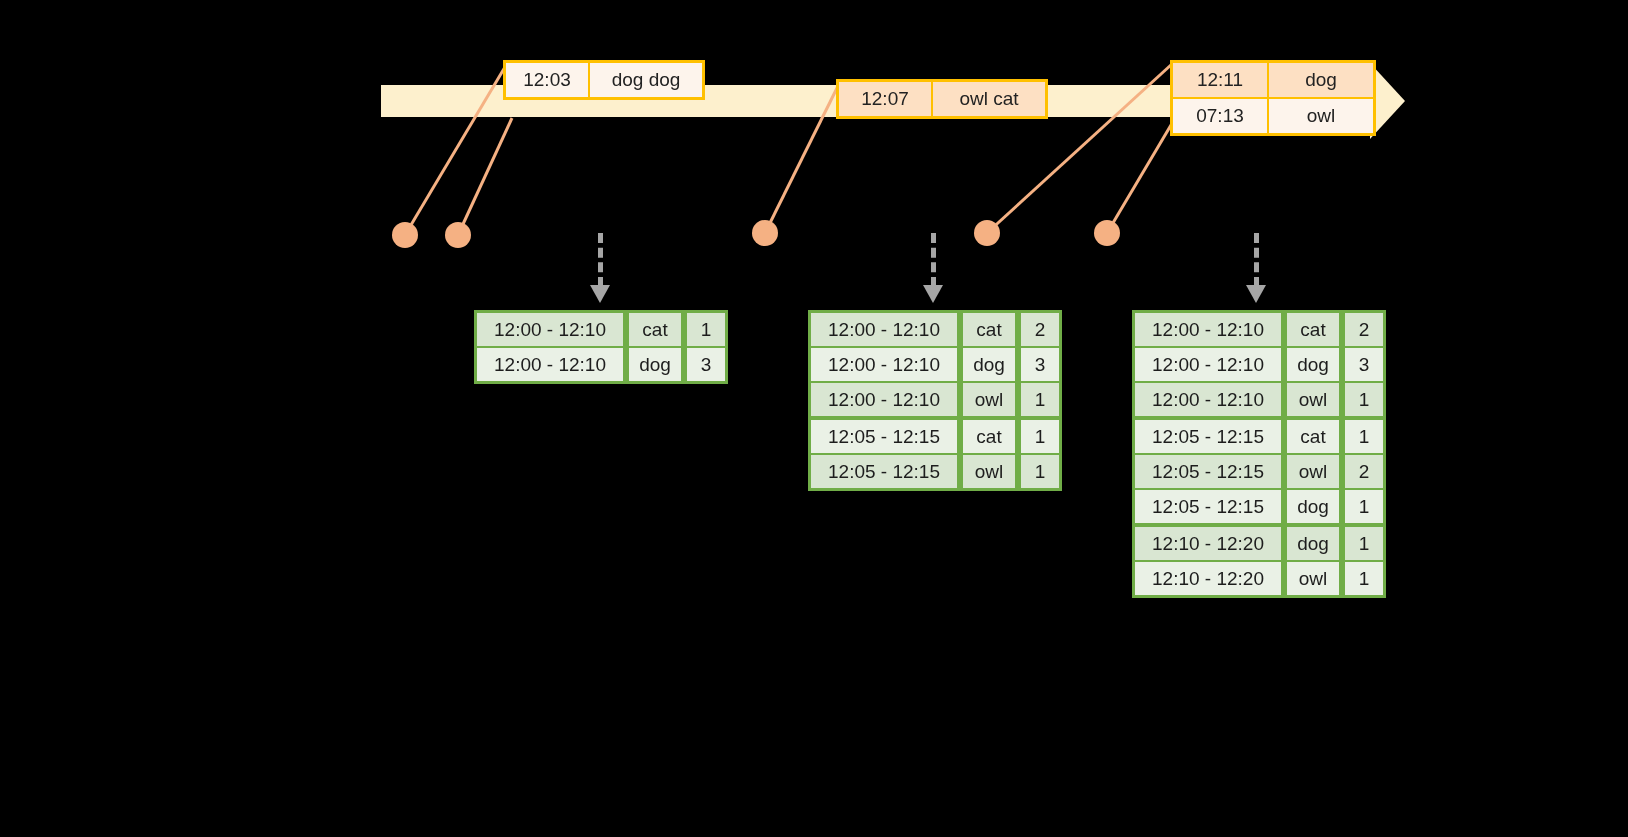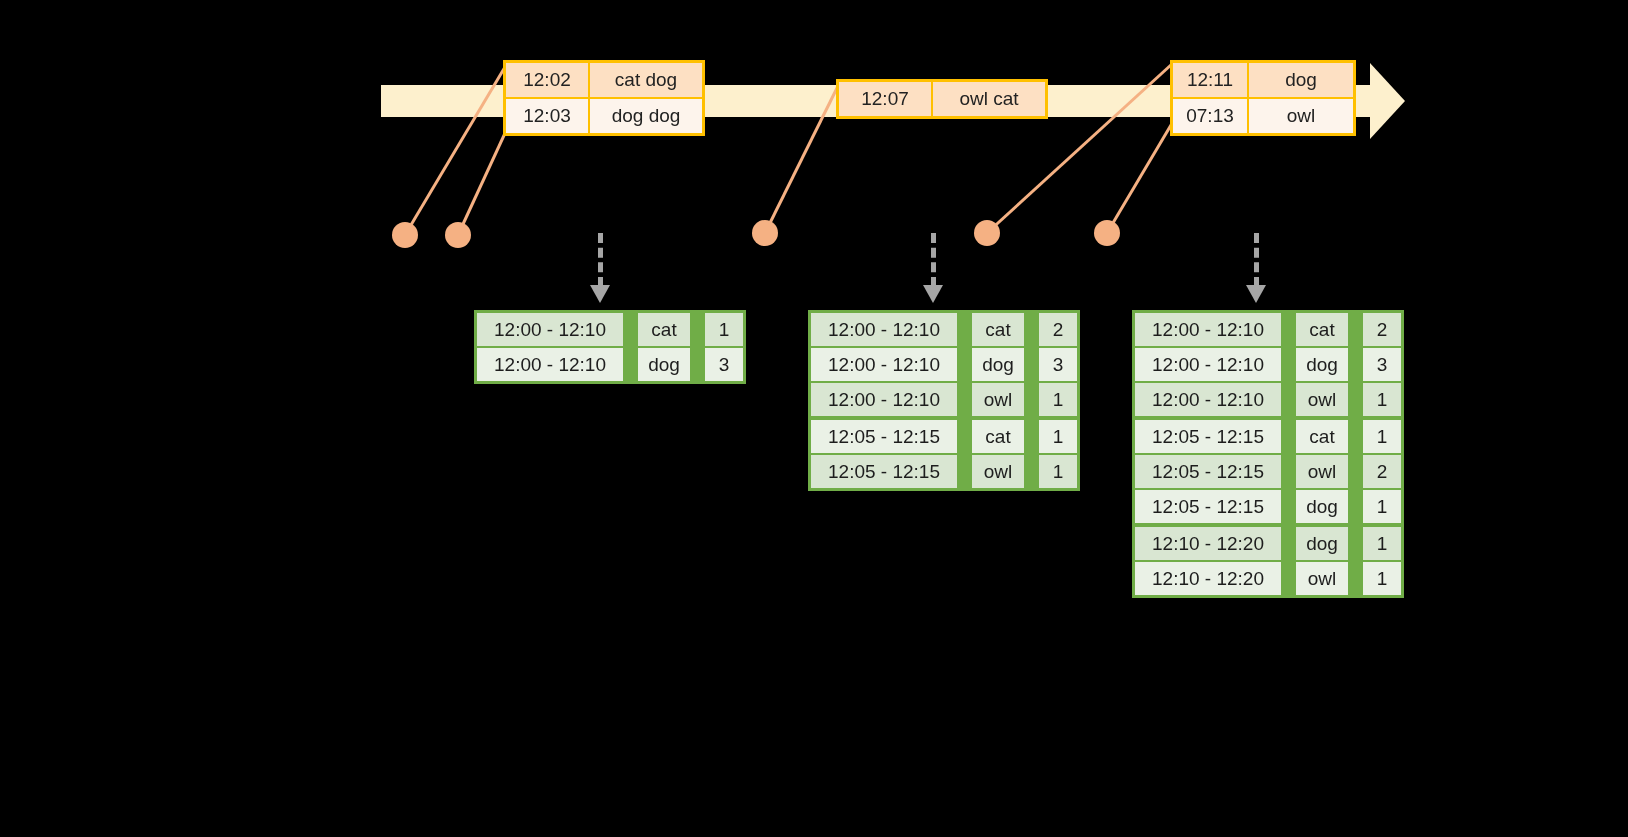--- a/index.html
+++ b/index.html
@@ -64,21 +64,21 @@
   .evt-row.shade-a .evt-cell { background: #fde0c3; }
   .evt-row.shade-b .evt-cell { background: #fdf4ec; }
   .evt-time { width: 82px; }
   .evt-words { width: 112px; }
 
   #evt0 { left: 503px; top: 60px; }
   #evt1 { left: 836px; top: 79px; }
   #evt2 { left: 1170px; top: 60px; }
   #evt1 .evt-time { width: 92px; }
   #evt1 .evt-words { width: 112px; }
-  #evt2 .evt-time { width: 74px; }
+  #evt2 .evt-time { width: 94px; }
   #evt2 .evt-words { width: 104px; }
 
   
   .connector-layer {
     position: absolute;
     left: 0; top: 0;
     width: 1628px;
     height: 837px;
     pointer-events: none;
   }
@@ -115,21 +115,21 @@
     position: absolute;
     border: 3px solid #70ad47;
     background: #70ad47;
     display: flex;
     flex-direction: column;
     gap: 2px;
     box-sizing: border-box;
   }
   .grow {
     display: flex;
-    gap: 15px;
+    gap: 6px;
   }
   .gcell {
     font-size: 19px;
     color: #1d1d1d;
     height: 33px;
     display: flex;
     align-items: center;
     justify-content: center;
     box-sizing: border-box;
   }
@@ -156,24 +156,20 @@
 
   <svg class="connector-layer" width="1628" height="837" viewBox="0 0 1628 837">
     <line x1="405" y1="235" x2="508" y2="62" stroke="#f5b183" stroke-width="3"></line>
     <line x1="458" y1="235" x2="512" y2="118" stroke="#f5b183" stroke-width="3"></line>
     <line x1="765" y1="233" x2="840" y2="82" stroke="#f5b183" stroke-width="3"></line>
     <line x1="987" y1="233" x2="1172" y2="64" stroke="#f5b183" stroke-width="3"></line>
     <line x1="1107" y1="233" x2="1174" y2="120" stroke="#f5b183" stroke-width="3"></line>
   </svg>
 
   <div class="evt-group" id="evt0">
-    <div class="evt-row shade-a">
-      <div class="evt-cell evt-time">12:02</div>
-      <div class="evt-cell evt-words">cat dog</div>
-    </div>
     <div class="evt-row shade-b">
       <div class="evt-cell evt-time">12:03</div>
       <div class="evt-cell evt-words">dog dog</div>
     </div>
   </div>
 
   <div class="evt-group" id="evt1">
     <div class="evt-row shade-a">
       <div class="evt-cell evt-time">12:07</div>
       <div class="evt-cell evt-words">owl cat</div>

